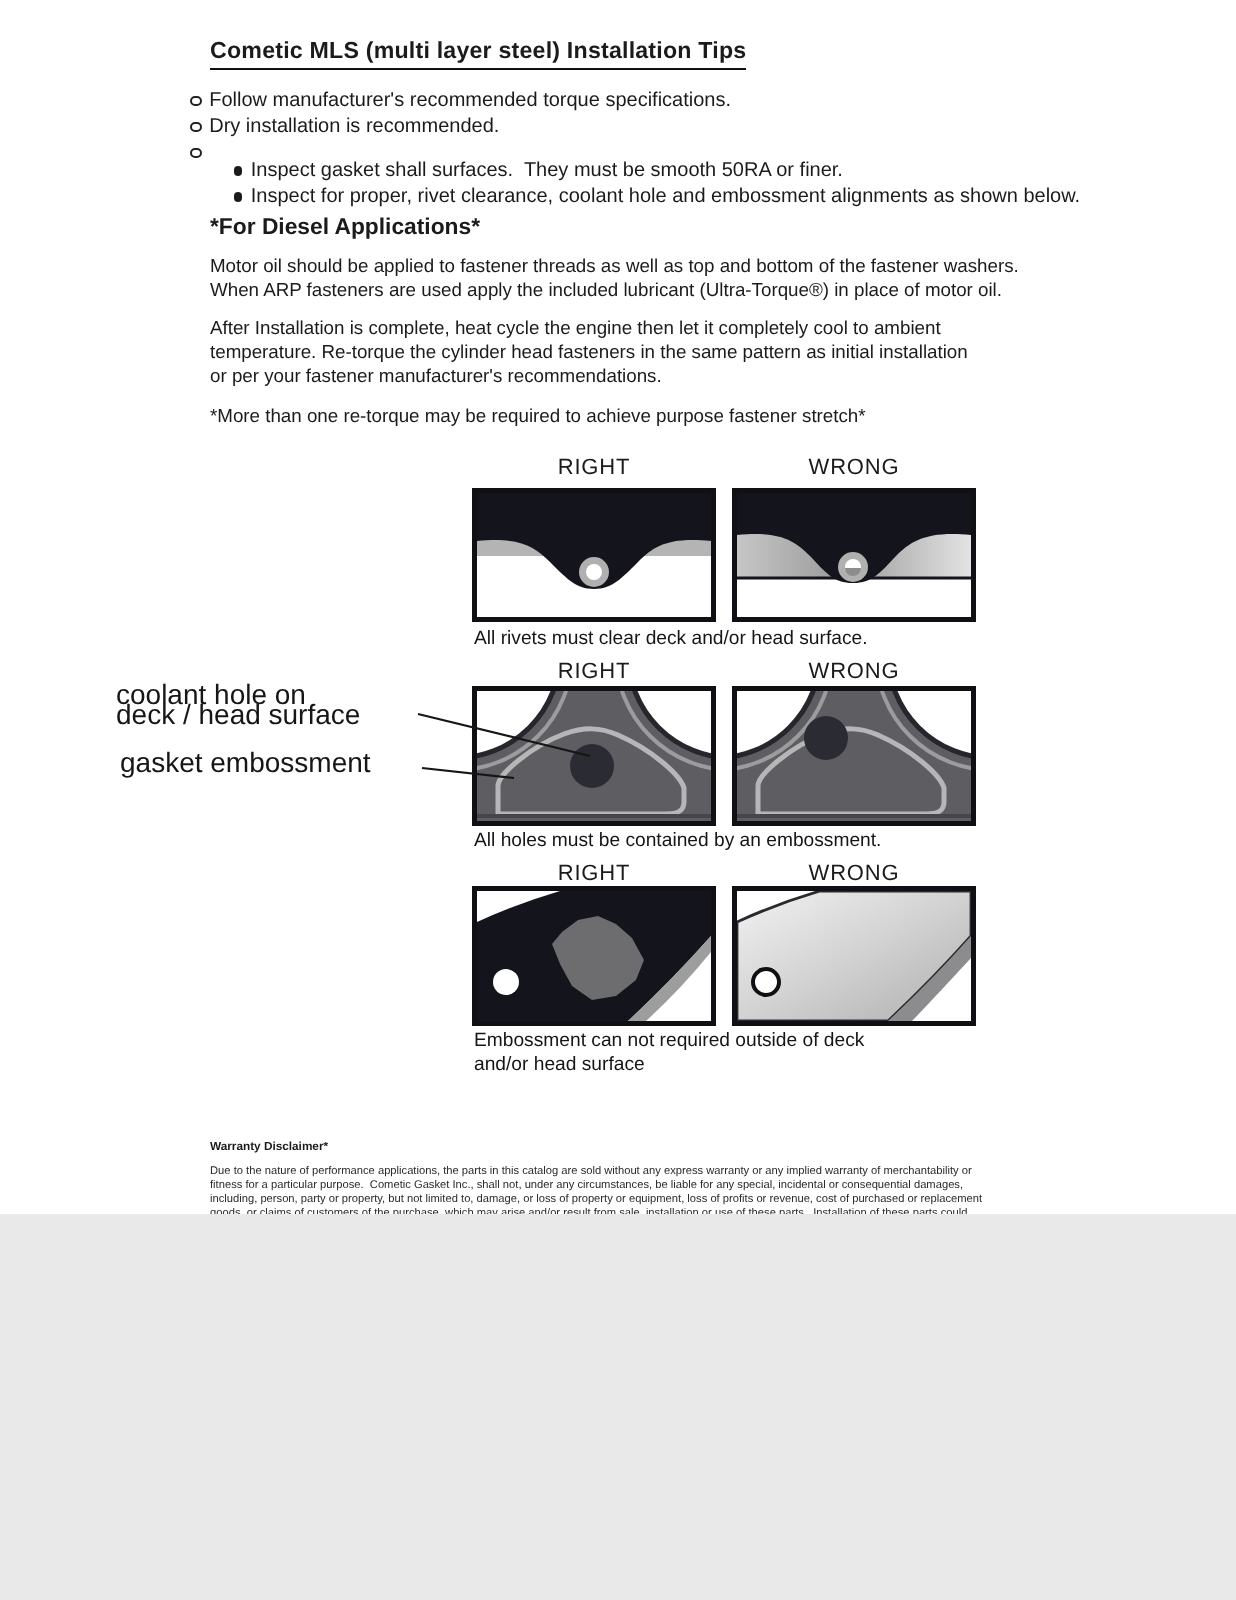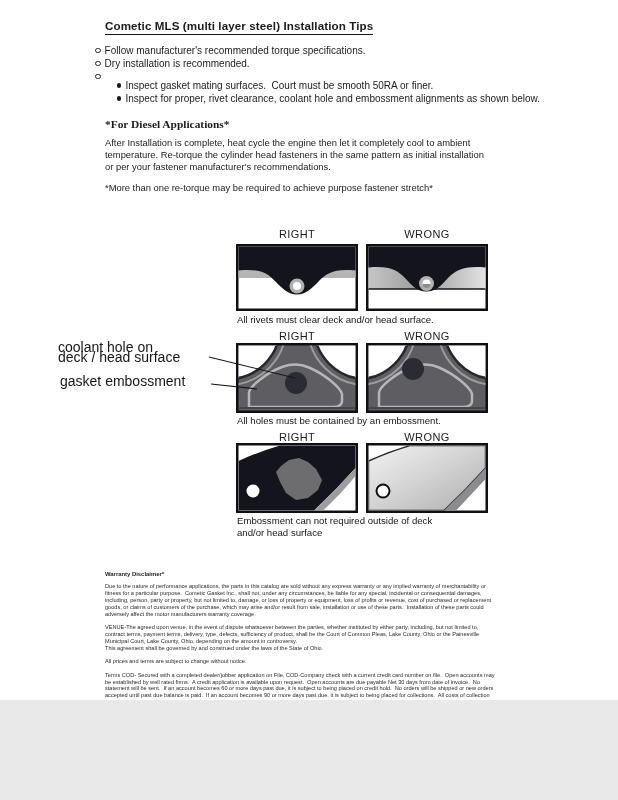--- a/index.html
+++ b/index.html
@@ -1,37 +1,37 @@
 <!DOCTYPE html>
 <html><head>
 <meta charset="utf-8">
 <style>
   html,body { margin:0; padding:0; background:#e9e9e9; }
   .page {
-    position:relative; width:618px; height:700px; background:#ffffff;
+    position:relative; width:618px; height:607px; background:#ffffff;
     font-family:"Liberation Sans", sans-serif; color:#1b1b1b; overflow:hidden;
     margin:0 auto;
   }
   .content { position:absolute; left:105px; top:16px; width:420px; }
   .title {
     display:inline-block; font-size:11.6px; font-weight:bold; letter-spacing:0.1px;
     border-bottom:1.6px solid #111; padding-bottom:2px; white-space:pre;
   }
   .bullets { margin-top:9px; }
   .b-row { display:flex; align-items:flex-start; line-height:13px; font-size:10px; white-space:pre; }
   .b-row.sub { margin-left:12px; }
   .marker-open {
     width:3.6px; height:3.6px; border:1px solid #222; border-radius:50%;
     margin:3.8px 4px 0 0; flex:0 0 auto; background:transparent;
   }
   .marker-filled {
     width:4.4px; height:4.4px; border-radius:50%; background:#1b1b1b;
     margin:3.8px 4px 0 0; flex:0 0 auto;
   }
-  .diesel-heading { margin-top:13px; font-size:11.4px; font-weight:bold;font-family:Liberation Serif, serif; }
+  .diesel-heading { margin-top:3px; font-size:11.4px; font-weight:bold; }
   .para { margin-top:7px; font-size:9.4px; line-height:11.8px; white-space:pre; }
 
   .dg-labels { position:absolute; left:236px; width:252px; display:flex; gap:8px;justify-content:flex-end; }
   .dg-label { width:122px; text-align:center; font-size:11px; letter-spacing:0.4px; color:#1b1b1b; }
   .dg-boxes { position:absolute; left:236px; width:252px; display:flex; gap:8px; }
   .dg-boxes svg { display:block; }
   .dg-caption { position:absolute; left:237px; font-size:9.6px; line-height:11.5px; white-space:pre-line; color:#161616; }
 
   .side-labels { position:absolute; text-align:left; font-size:14px; line-height:9.6px; color:#161616; white-space:pre-line; }
   .leader-svg { position:absolute; }
@@ -57,29 +57,31 @@
       </div>
       <div class="b-row" style="margin-left:-10px;">
         <span class="marker-open"></span>
         <span>Dry installation is recommended.</span>
       </div>
       <div class="b-row" style="margin-left:-10px;">
         <span class="marker-open"></span>
       </div>
       <div class="b-row sub">
         <span class="marker-filled"></span>
-        <span>Inspect gasket mating surfaces.  Court must be smooth 50RA or finer.</span>
+        <span>Inspect gasket shall surfaces.  They must be smooth 50RA or finer.</span>
       </div>
       <div class="b-row sub">
         <span class="marker-filled"></span>
         <span>Inspect for proper, rivet clearance, coolant hole and embossment alignments as shown below.</span>
       </div>
     </div>
 
     <div class="diesel-heading">*For Diesel Applications*</div>
+    <div class="para">Motor oil should be applied to fastener threads as well as top and bottom of the fastener washers.
+When ARP fasteners are used apply the included lubricant (Ultra-Torque®) in place of motor oil.</div>
     <div class="para">After Installation is complete, heat cycle the engine then let it completely cool to ambient
 temperature. Re-torque the cylinder head fasteners in the same pattern as initial installation
 or per your fastener manufacturer's recommendations.</div>
     <div class="para" style="margin-top:9px;">*More than one re-torque may be required to achieve purpose fastener stretch*</div>
   </div>
 
   <div class="dg-labels" style="top:228px;">
     <span class="dg-label">RIGHT</span>
     <span class="dg-label">WRONG</span>
   </div>

